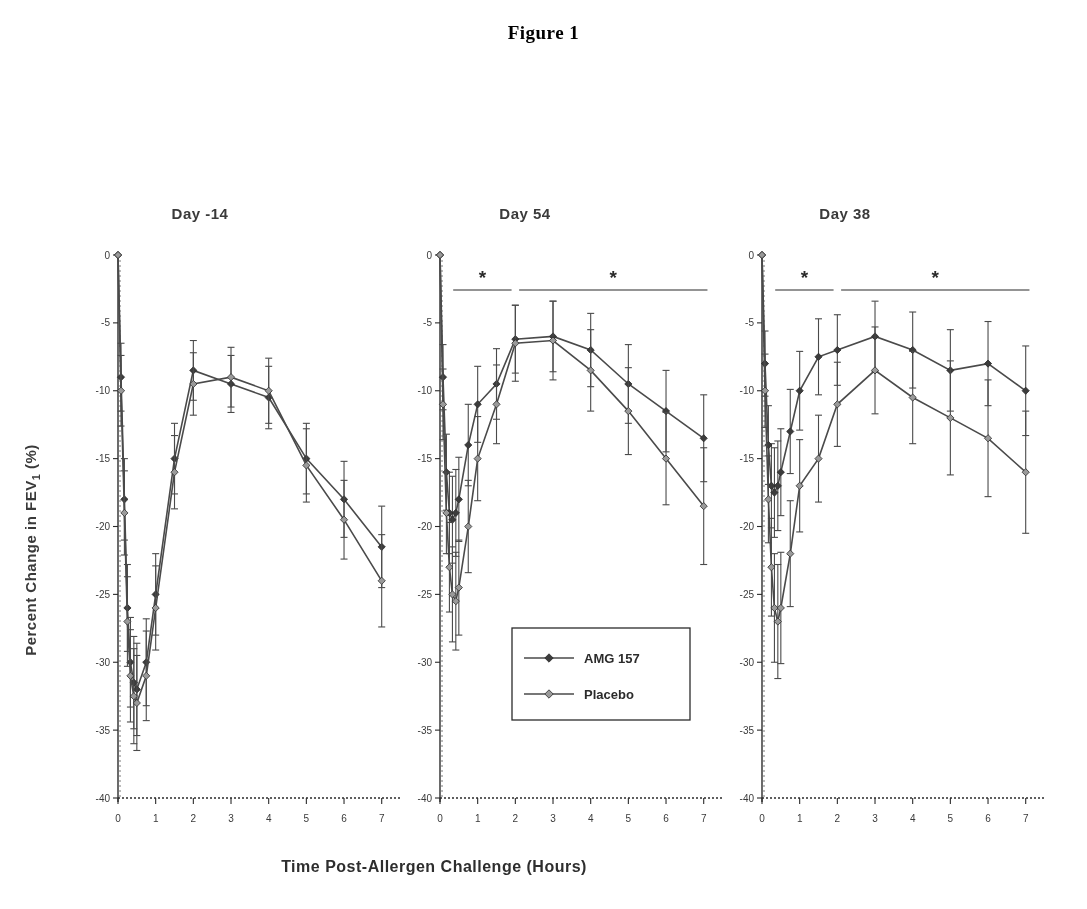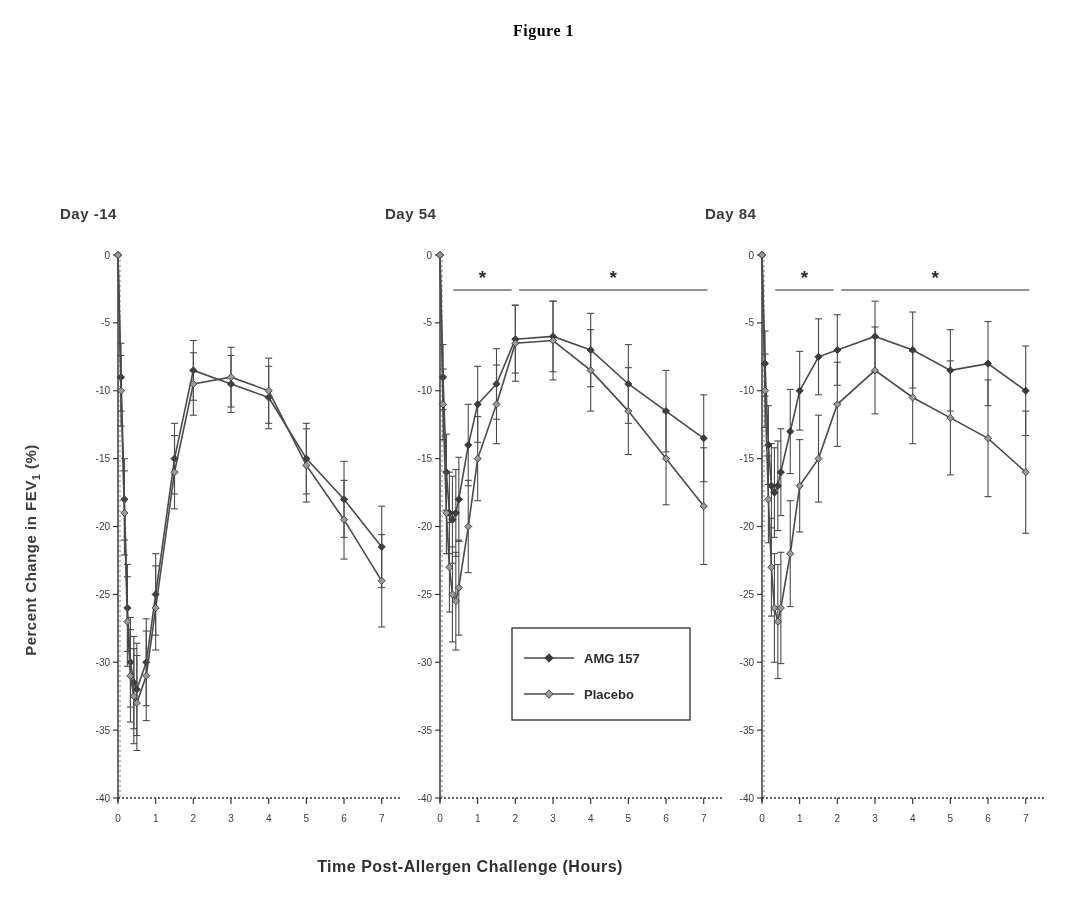--- a/index.html
+++ b/index.html
@@ -16,37 +16,37 @@
     overflow: hidden;
   }
   #figure-title {
     position: absolute;
     top: 22px;
     left: 0;
     width: 1087px;
     text-align: center;
     font-family: "Liberation Serif", serif;
     font-weight: bold;
-    font-size: 16px;
+    font-size: 19px;
     letter-spacing: 0.5px;
   }
   #figure-area {
     position: absolute;
     left: 0;
     top: 150px;
     width: 1087px;
     height: 759px;
   }
   .panel-title {
     position: absolute;
     font-family: "Liberation Sans", sans-serif;
     font-weight: bold;
     font-size: 15px;
     color: #3a3a3a;
-    text-align: left;
+    text-align: center;
     letter-spacing: 0.5px;
   }
   #y-axis-label {
     position: absolute;
     left: -148px;
     top: 390px;
     width: 360px;
     text-align: center;
     transform: rotate(-90deg);
     font-family: "Liberation Sans", sans-serif;
@@ -59,21 +59,20 @@
     position: absolute;
     left: 0;
     top: 708px;
     width: 868px;
     text-align: center;
     font-family: "Liberation Sans", sans-serif;
     font-weight: bold;
     font-size: 16px;
     color: #2e2e2e;
     letter-spacing: 0.5px;
-    padding-left: 36px;
   }
   .tick-text {
     font-family: "Liberation Sans", sans-serif;
     font-size: 10px;
     fill: #3a3a3a;
   }
   .axis-line {
     stroke: #2b2b2b;
     stroke-width: 1.4;
   }
@@ -112,21 +111,21 @@
 </style>
 </head>
 <body>
 
 <div id="figure-title">Figure 1</div>
 
 <div id="figure-area">
 
   <div class="panel-title" style="left:60px; top:55px; width:280px;">Day -14</div>
   <div class="panel-title" style="left:385px; top:55px; width:280px;">Day 54</div>
-  <div class="panel-title" style="left:705px; top:55px; width:280px;">Day 84</div>
+  <div class="panel-title" style="left:705px; top:55px; width:280px;">Day 38</div>
 
   <div id="y-axis-label">
     Percent Change in FEV<sub style="font-size:11px;">1</sub> (%)
   </div>
 
   <div id="x-axis-label">Time Post-Allergen Challenge (Hours)</div>
 
   <svg id="plot-svg" width="1087" height="700" viewBox="0 0 1087 700" style="position:absolute; left:0; top:0;">
       <g>
         <line x1="118" y1="105" x2="118" y2="652" class="axis-line"></line>

